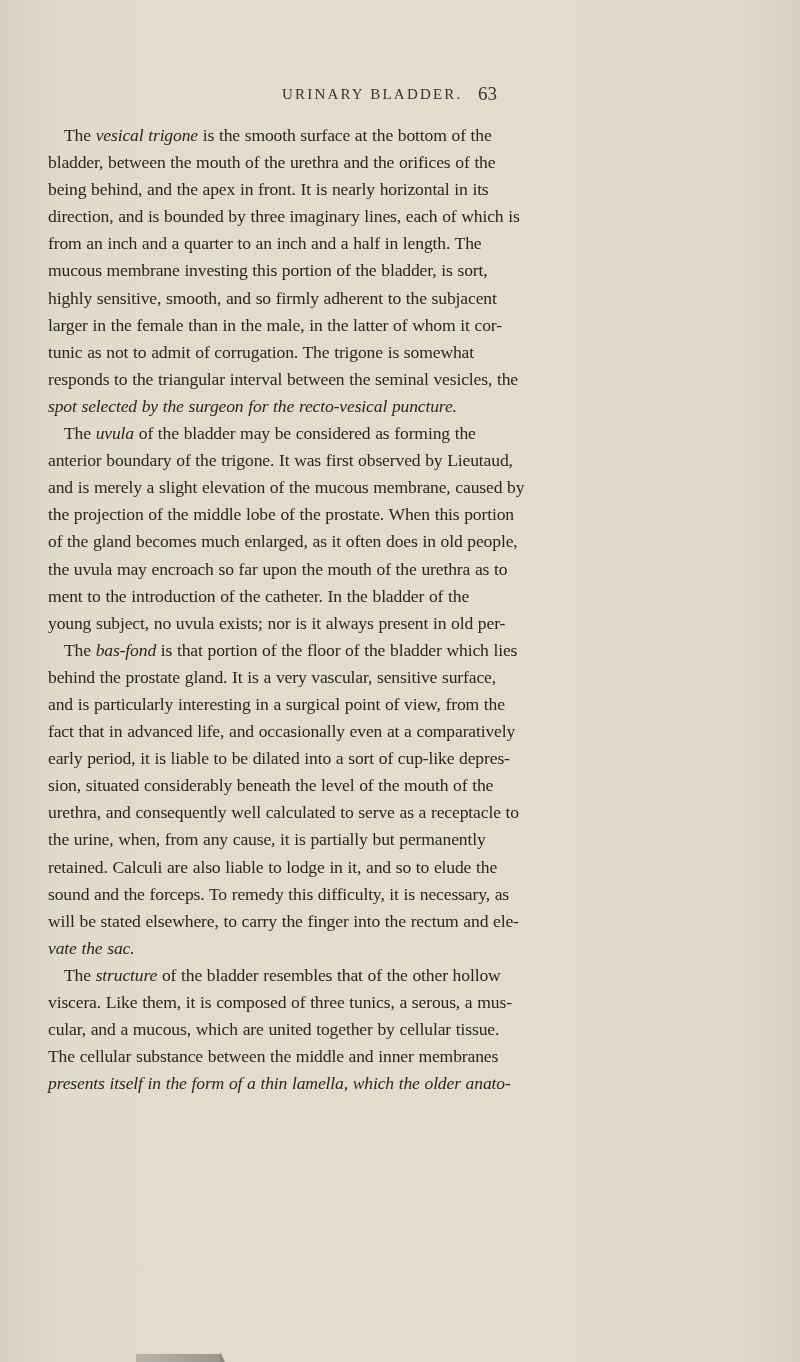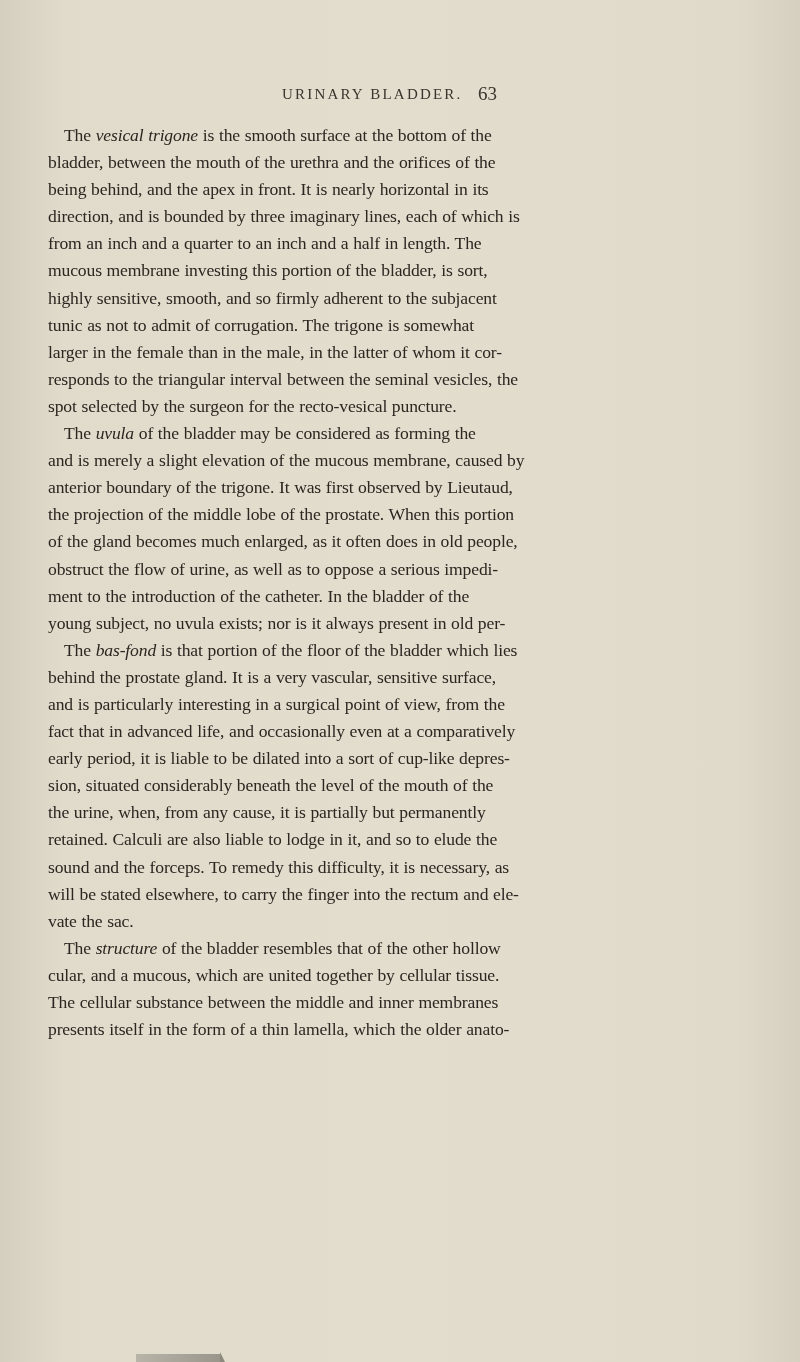--- a/index.html
+++ b/index.html
@@ -25,21 +25,21 @@
   }
   .page-number { left: 446px; margin-left: 32px; }
   .text-block {
     position: absolute; left: 48px; top: 122px; width: 415px;
   }
   .line {
     height: 27.1px; line-height: 27.1px; font-size: 17.6px;
     white-space: nowrap; text-align: justify; text-align-last: justify;
     letter-spacing: -0.15px; word-spacing: 0.5px;
   }
-  .line.last { text-align-last: left; }
+  .line.last { text-align-last: left; font-style: italic; }
   .line.indent { padding-left: 16px; }
   .line em { }
   .stub {
     position: absolute; left: 136px; top: 1354px; width: 84px; height: 8px;
     background: linear-gradient(90deg, #b8b4a8, #9a968c);
   }
   .stub-notch {
     position: absolute; left: 220px; top: 1352px; width: 0; height: 0;
     border-left: 5px solid #8d897f; border-top: 10px solid transparent;
   }
@@ -55,50 +55,52 @@
 
   <div class="text-block" id="text-block">
       <div>
         <div class="line indent"><span>The </span><em>vesical trigone</em><span> is the smooth surface at the bottom of the</span></div>
         <div class="line">bladder, between the mouth of the urethra and the orifices of the</div>
         <div class="line">being behind, and the apex in front.  It is nearly horizontal in its</div>
         <div class="line">direction, and is bounded by three imaginary lines, each of which is</div>
         <div class="line">from an inch and a quarter to an inch and a half in length.  The</div>
         <div class="line">mucous membrane investing this portion of the bladder, is sort,</div>
         <div class="line">highly sensitive, smooth, and so firmly adherent to the subjacent</div>
+        <div class="line">larger in the female than in the male, in the latter of whom it cor-</div>
         <div class="line">tunic as not to admit of corrugation.  The trigone is somewhat</div>
-        <div class="line">larger in the female than in the male, in the latter of whom it cor-</div>
         <div class="line">responds to the triangular interval between the seminal vesicles, the</div>
         <div class="line last">spot selected by the surgeon for the recto-vesical puncture.</div>
       </div>
       <div>
         <div class="line indent"><span>The </span><em>uvula</em><span> of the bladder may be considered as forming the</span></div>
+        <div class="line">anterior boundary of the trigone.  It was first observed by Lieutaud,</div>
         <div class="line">and is merely a slight elevation of the mucous membrane, caused by</div>
-        <div class="line">anterior boundary of the trigone.  It was first observed by Lieutaud,</div>
         <div class="line">the projection of the middle lobe of the prostate.  When this portion</div>
         <div class="line">of the gland becomes much enlarged, as it often does in old people,</div>
-        <div class="line">obstruct the flow of urine, as well as to oppose a serious impedi-</div>
+        <div class="line">the uvula may encroach so far upon the mouth of the urethra as to</div>
         <div class="line">ment to the introduction of the catheter.  In the bladder of the</div>
         <div class="line">young subject, no uvula exists; nor is it always present in old per-</div>
       </div>
       <div>
         <div class="line indent"><span>The </span><em>bas-fond</em><span> is that portion of the floor of the bladder which lies</span></div>
         <div class="line">behind the prostate gland.  It is a very vascular, sensitive surface,</div>
         <div class="line">and is particularly interesting in a surgical point of view, from the</div>
         <div class="line">fact that in advanced life, and occasionally even at a comparatively</div>
         <div class="line">early period, it is liable to be dilated into a sort of cup-like depres-</div>
         <div class="line">sion, situated considerably beneath the level of the mouth of the</div>
+        <div class="line">urethra, and consequently well calculated to serve as a receptacle to</div>
         <div class="line">the urine, when, from any cause, it is partially but permanently</div>
         <div class="line">retained.  Calculi are also liable to lodge in it, and so to elude the</div>
         <div class="line">sound and the forceps.  To remedy this difficulty, it is necessary, as</div>
         <div class="line">will be stated elsewhere, to carry the finger into the rectum and ele-</div>
         <div class="line last">vate the sac.</div>
       </div>
       <div>
         <div class="line indent"><span>The </span><em>structure</em><span> of the bladder resembles that of the other hollow</span></div>
+        <div class="line">viscera.  Like them, it is composed of three tunics, a serous, a mus-</div>
         <div class="line">cular, and a mucous, which are united together by cellular tissue.</div>
         <div class="line">The cellular substance between the middle and inner membranes</div>
         <div class="line last">presents itself in the form of a thin lamella, which the older anato-</div>
       </div>
     </div>
 
   <div class="stub"></div>
   <div class="stub-notch"></div>
 </div>
 

